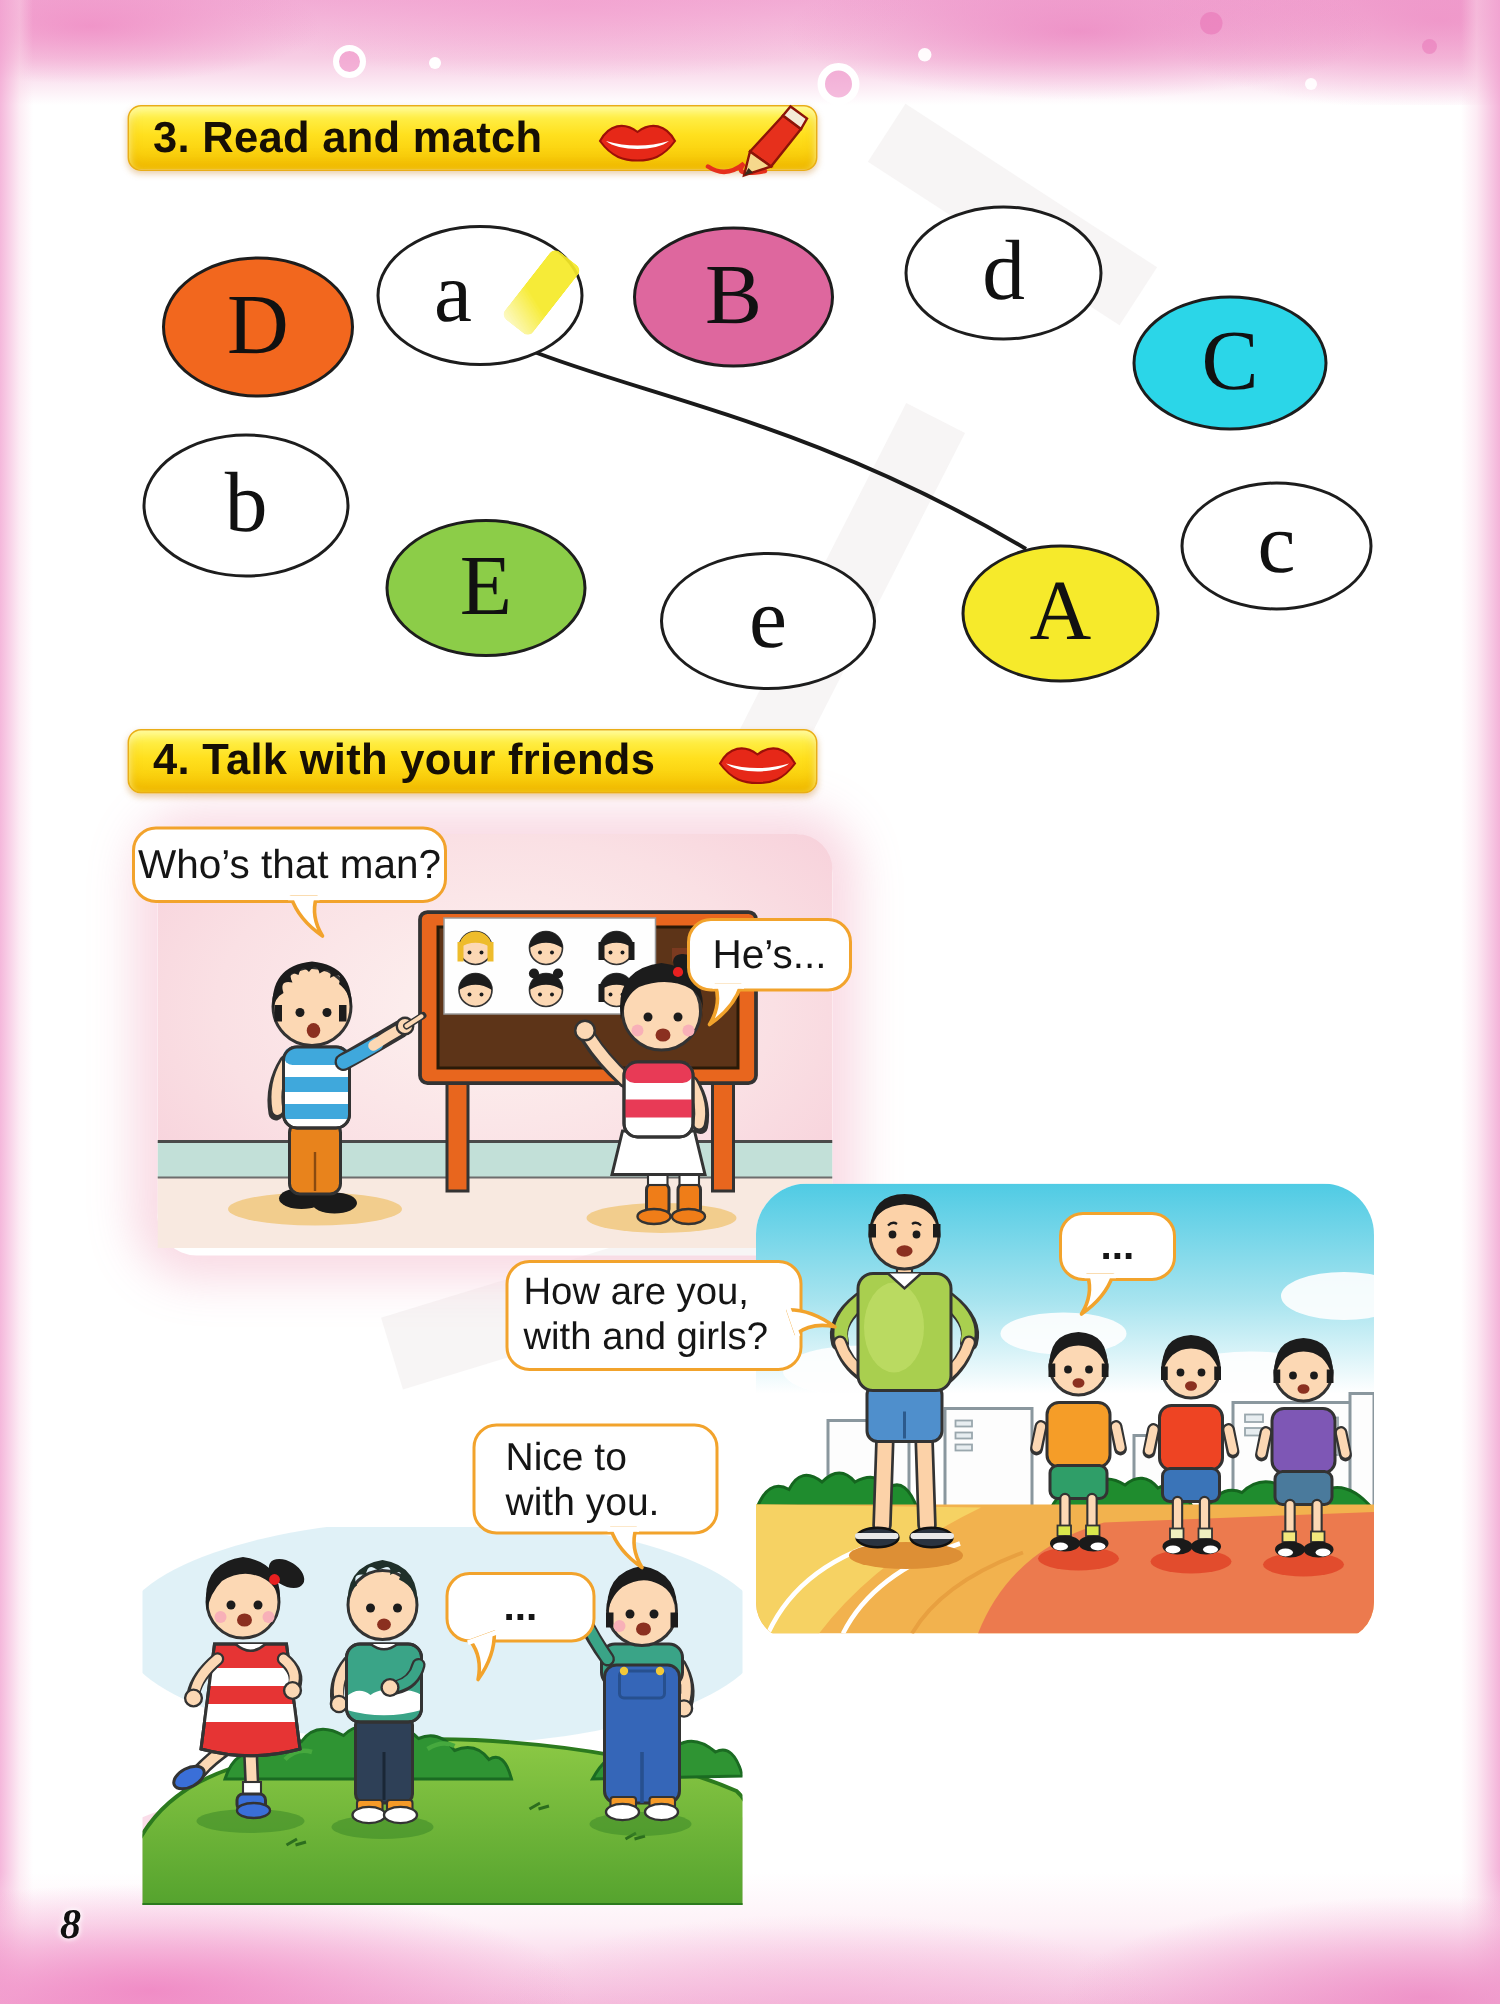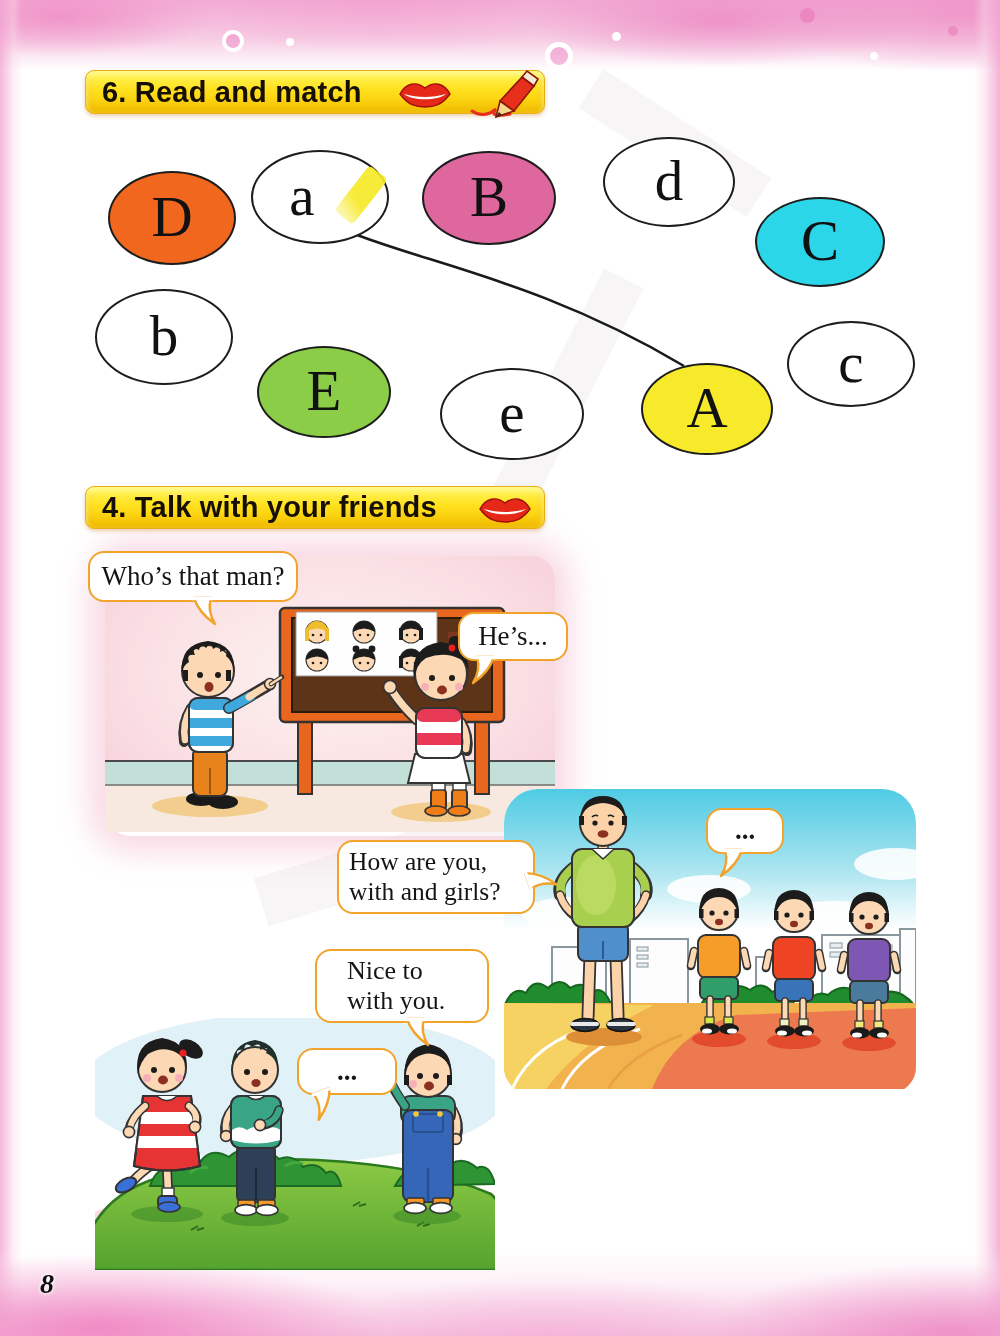--- a/index.html
+++ b/index.html
@@ -76,28 +76,28 @@
 
   
   .scene{position:absolute;z-index:2;}
   .scene1{left:105px;top:556px;border-radius:26px;box-shadow:0 0 30px 16px rgba(248,212,223,.85);}
   .scene2{left:504px;top:789px;border-radius:34px 34px 26px 26px;overflow:hidden;}
   .scene3{left:95px;top:1018px;}
 
   
   .bubble{position:absolute;background:#fff;border:2.6px solid #f2a32c;border-radius:16px;z-index:6;
     display:flex;flex-direction:column;justify-content:center;color:#151515;
-    font-family:Liberation Serif, serif;font-size:27px;line-height:1.16;}
+    font-family:Liberation Sans, sans-serif;font-size:27px;line-height:1.16;}
   .bubble.center{align-items:center;}
   .b1{left:88px;top:551px;width:206px;height:47px;}
   .b2{left:458px;top:612px;width:106px;height:45px;}
   .b3{left:337px;top:840px;width:184px;height:70px;padding-left:10px;font-size:25.5px;}
   .b4{left:706px;top:808px;width:74px;height:42px;font-weight:bold;}
   .b5{left:125px;top:964px;width:141px;height:45px;}
-  .b6{left:315px;top:949px;width:140px;height:70px;padding-left:30px;font-size:26px;}
+  .b6{left:315px;top:949px;width:140px;height:70px;padding-left:20px;font-size:26px;}
   .b7{left:297px;top:1048px;width:96px;height:43px;font-weight:bold;}
   .tail{position:absolute;overflow:visible;}
   .tail path{fill:#fff;stroke:#f2a32c;stroke-width:2.4;stroke-linejoin:round;}
   .tail rect{fill:#fff;}
   .t-dl{top:calc(100% - 3px);}
   .t-dr{top:calc(100% - 3px);transform:scaleX(-1);}
   .b1 .tail{left:100px;}
   .b2 .tail{left:8px;}
   .b3 .tail{left:auto;right:-24px;top:22px;transform:rotate(-109deg);}
   .b4 .tail{left:8px;}
@@ -123,21 +123,21 @@
   <div class="dot d1"></div>
   <div class="dot d2"></div>
   <div class="dot d3"></div>
   <div class="dot d4"></div>
   <div class="dot d5"></div>
   <div class="wm wm1"></div>
   <div class="wm wm2"></div>
   <div class="wm wm3"></div>
 
   <div class="hdr hdr3">
-    <span class="txt">6. Read and match</span>
+    <span class="txt">3. Read and match</span>
     <svg class="hicon" style="left:312px;top:8px;" width="54" height="30" viewBox="0 0 54 30">
       <path d="M2,15 C8,4 18,2 27,9 C36,2 46,4 52,15 C44,26 36,28 27,28 C18,28 10,26 2,15 Z" fill="#e62818" stroke="#9c1008" stroke-width="1.4"></path>
       <path d="M6,15 C20,19 34,19 48,15 C40,22 14,22 6,15 Z" fill="#fff"></path>
     </svg>
     <svg class="hicon" style="left:372px;top:-2px;" width="88" height="50" viewBox="0 0 88 50">
       <path d="M14,42 Q26,50 38,40 Q30,49 52,45" fill="none" stroke="#e6301c" stroke-width="3" stroke-linecap="round"></path>
       <path d="M42,32 L64,8 L76,17 L56,42 Z" fill="#e6301c" stroke="#8c1408" stroke-width="1.6"></path>
       <path d="M64,8 L69,2 L80,10 L76,17 Z" fill="#f4ead6" stroke="#8c1408" stroke-width="1.6"></path>
       <path d="M42,32 L56,42 L38,48 Z" fill="#f6d88c" stroke="#8c1408" stroke-width="1.6"></path>
       <path d="M38,48 L44,46 L41,43 Z" fill="#3a2a1a"></path>

